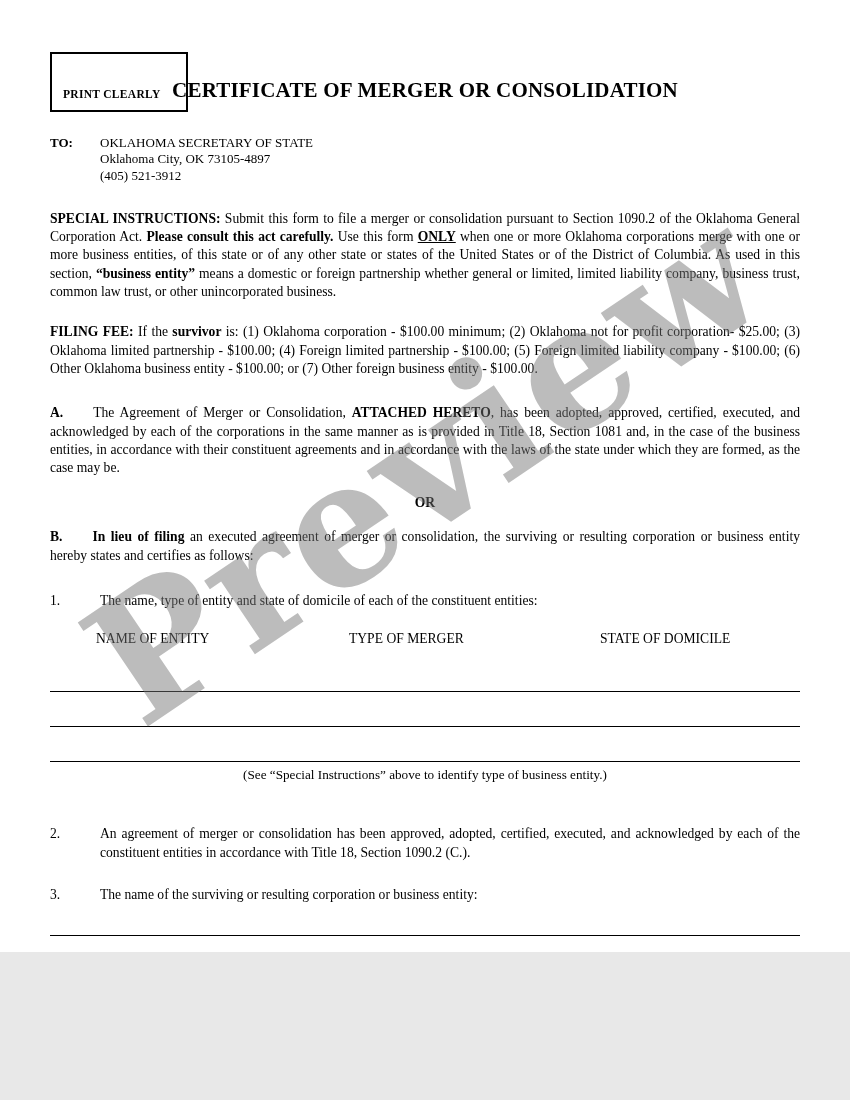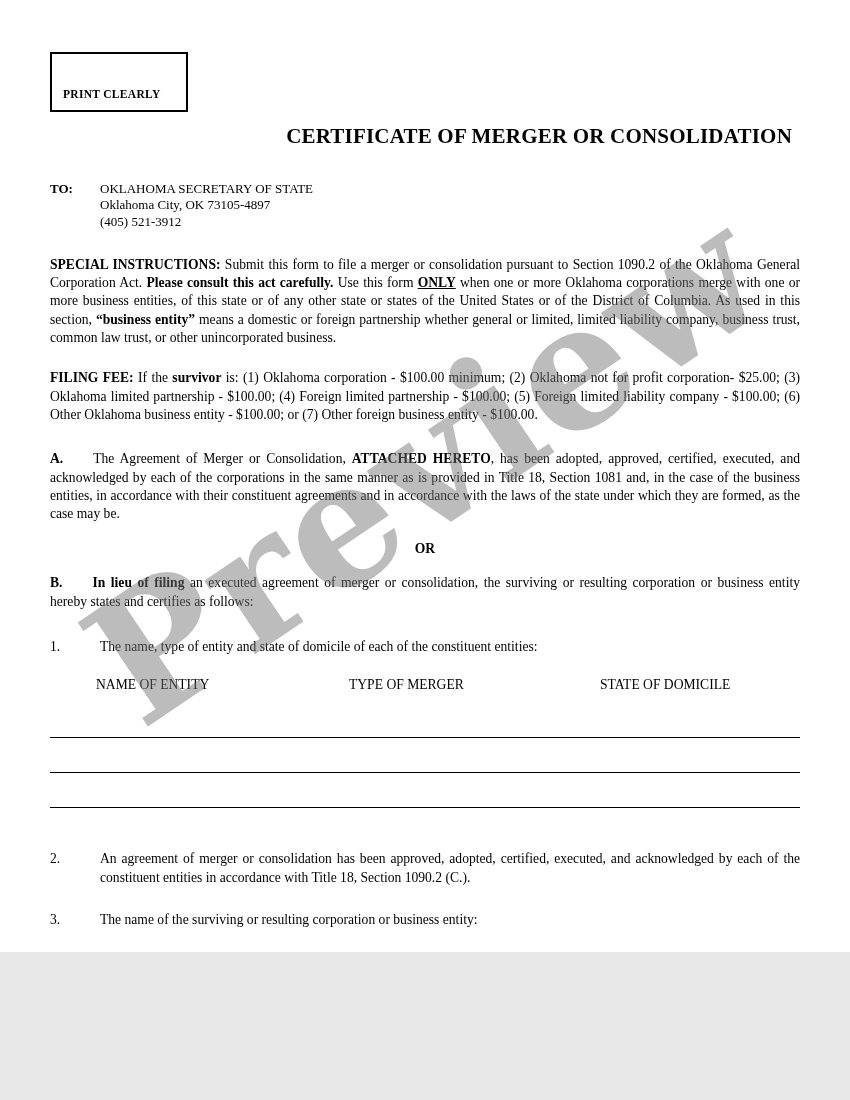--- a/index.html
+++ b/index.html
@@ -19,21 +19,21 @@
   .print-box {
     position: absolute; left: 50px; top: 52px;
     width: 138px; height: 60px;
     border: 2px solid #000;
     display: flex; align-items: flex-end;
     padding: 0 0 10px 11px;
     font-weight: bold; font-size: 11.5px; letter-spacing: 0.3px;
     background: #fff;
   }
 
-  .title   { margin: 8px; padding-top: 116px; text-align: right; font-size: 21px; font-weight: bold; letter-spacing: 0.2px; }
+  .title   { margin: 0; padding-top: 78px; text-align: center; font-size: 21px; font-weight: bold; letter-spacing: 0.2px; }
   .subtitle{ margin: 2px 0 0; text-align: center; font-size: 17.5px; font-weight: bold; }
 
   .to-block { display: flex; margin-top: 32px; font-size: 13px; line-height: 16.3px; }
   .to-label { font-weight: bold; width: 50px; flex-shrink: 0; }
 
   .para { margin: 0; text-align: justify; font-size: 13.6px; line-height: 18.3px; }
   .bold { font-weight: bold; }
   .underline { text-decoration: underline; }
   .tab { display: inline-block; width: 30px; }
 
@@ -123,20 +123,21 @@
     <div class="columns-row">
       <span class="col col1">NAME OF ENTITY</span>
       <span class="col col2">TYPE OF MERGER</span>
       <span class="col col3">STATE OF DOMICILE</span>
     </div>
 
     <div class="fill-line l1"></div>
     <div class="fill-line l2"></div>
     <div class="fill-line l3"></div>
 
+    <div class="caption">(See “Special Instructions” above to identify type of business entity.)</div>
 
     <div class="item item2">
       <span class="num">2.</span>
       <div class="body">An agreement of merger or consolidation has been approved, adopted, certified, executed, and acknowledged by each of the constituent entities in accordance with Title 18, Section 1090.2 (C.).</div>
     </div>
 
     <div class="item item3">
       <span class="num">3.</span>
       <div class="body">The name of the surviving or resulting corporation or business entity:</div>
     </div>

